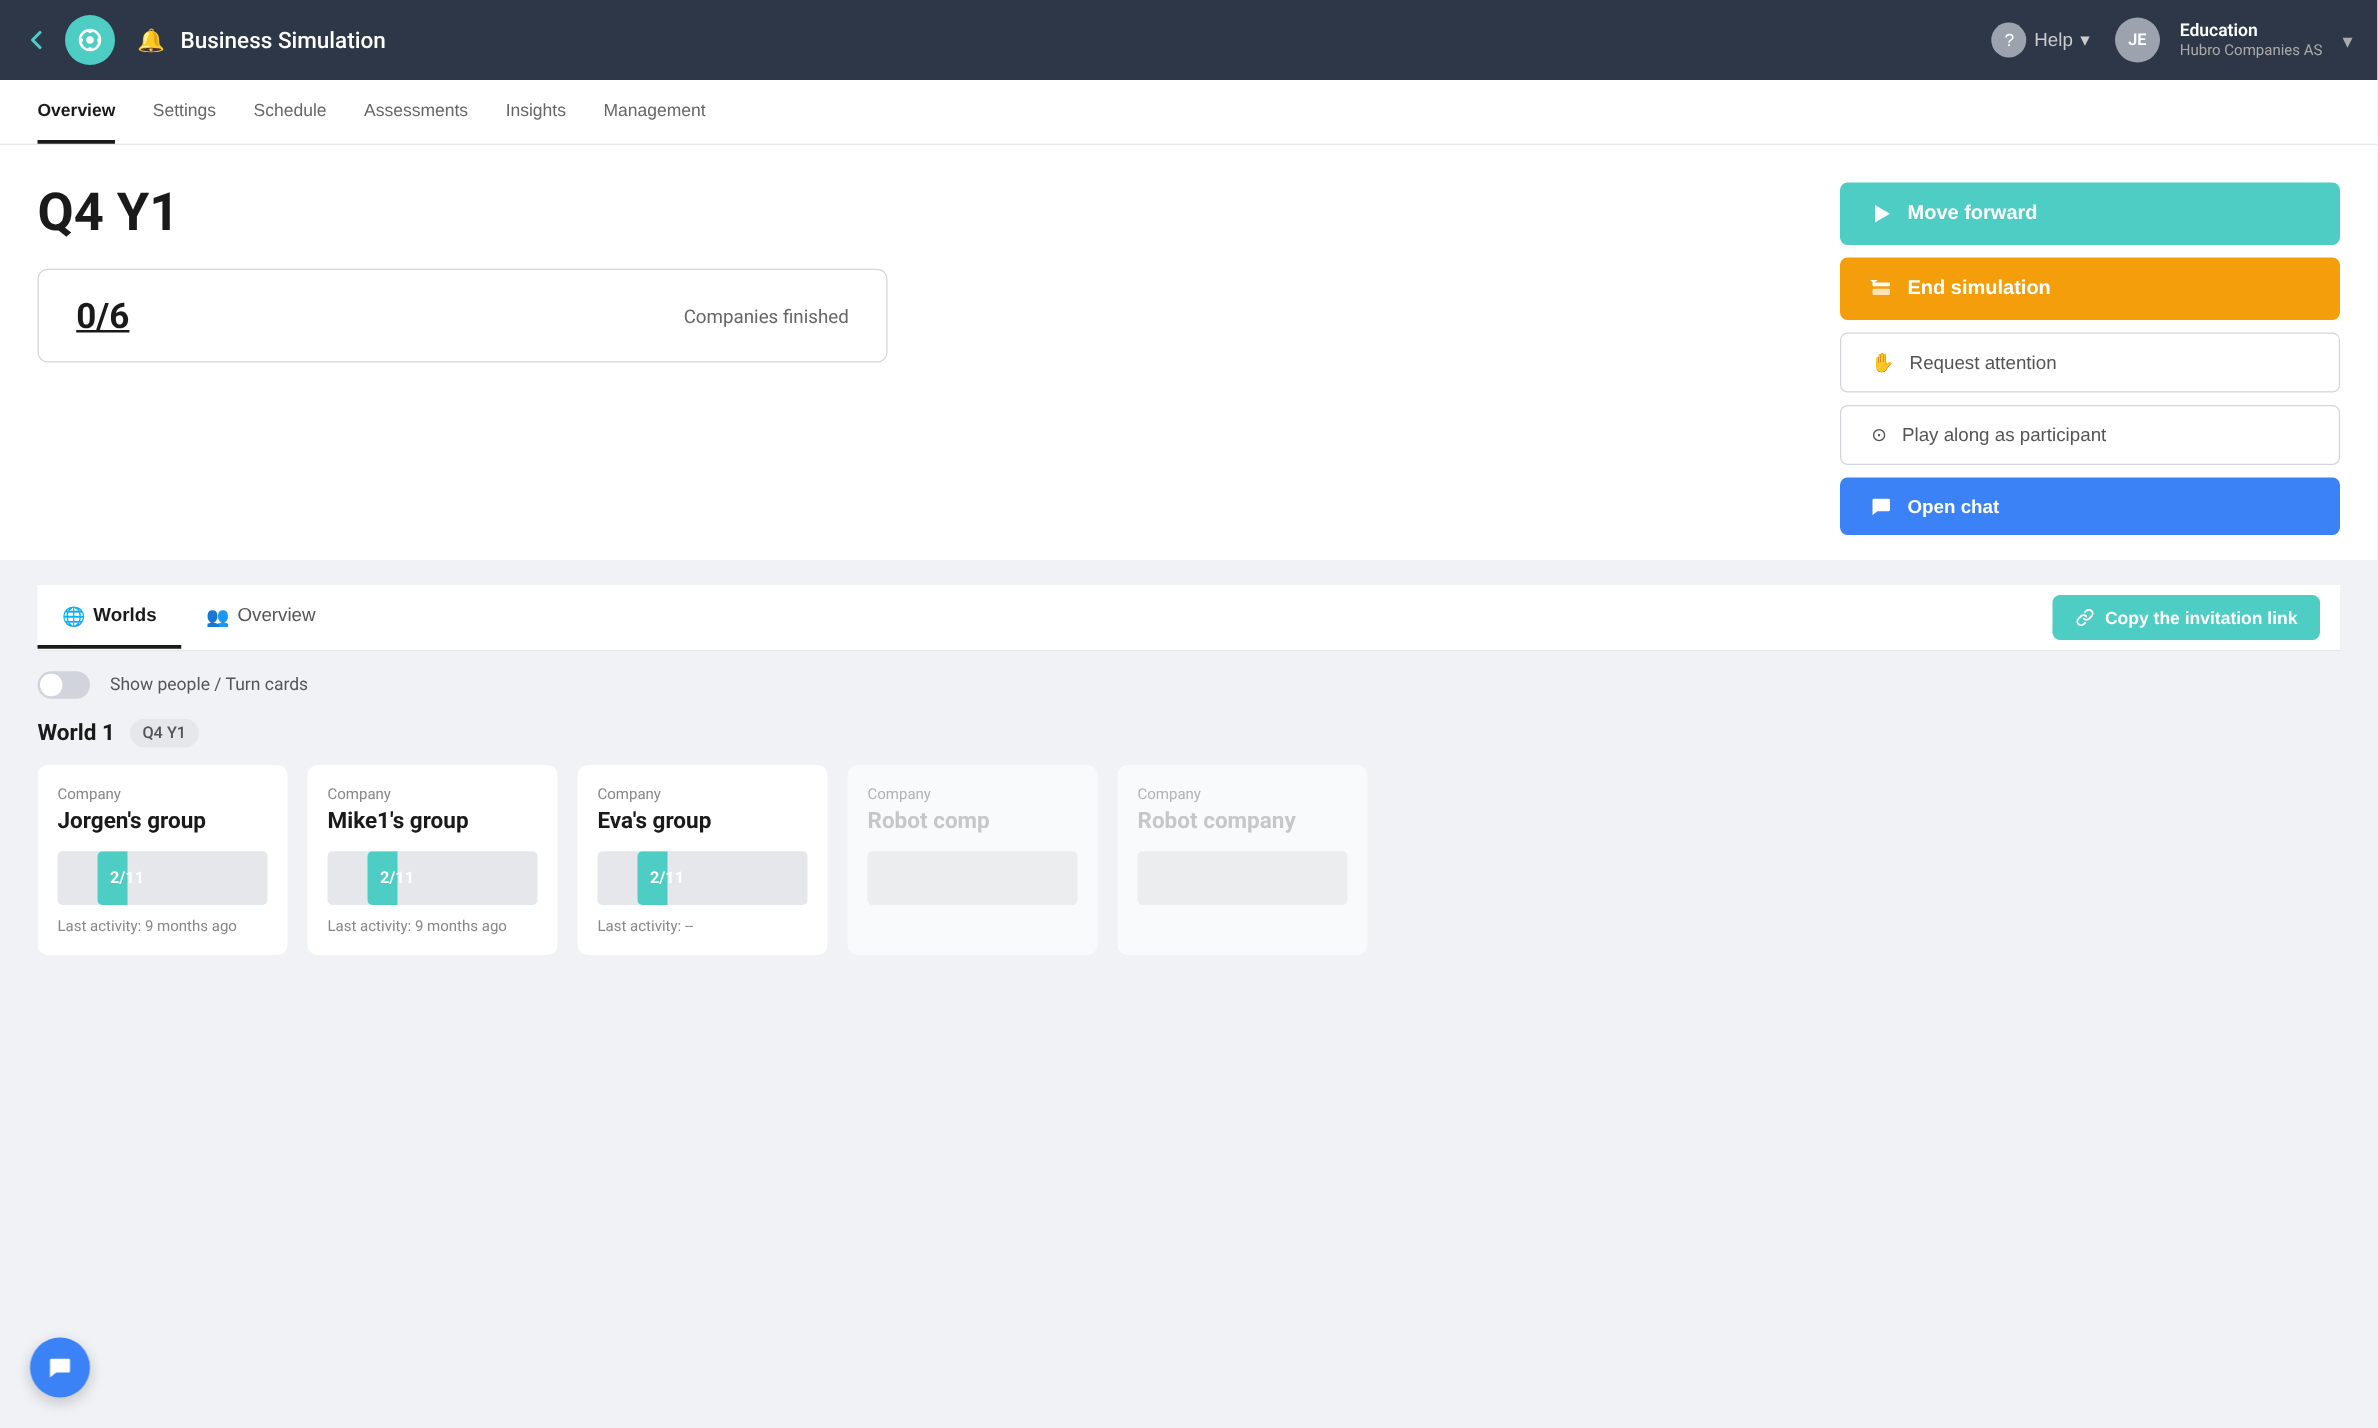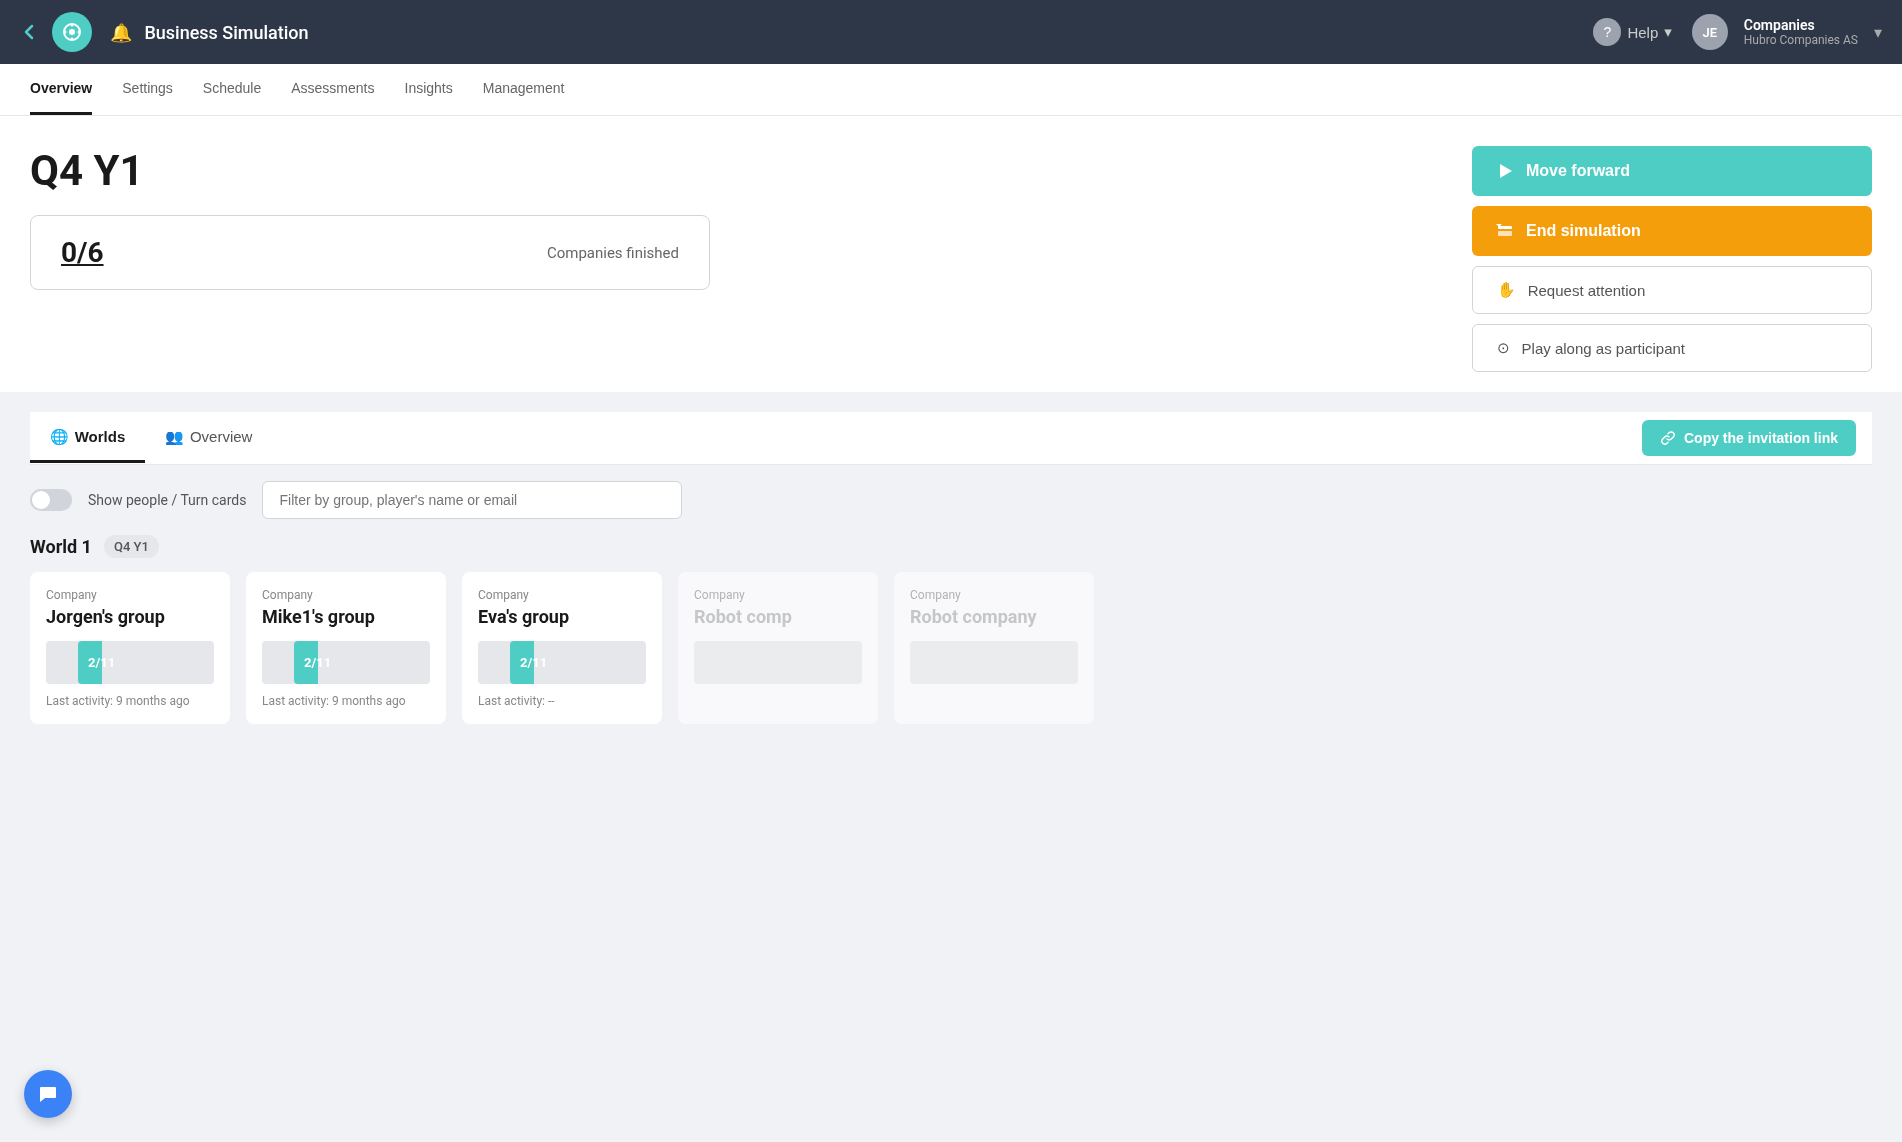--- a/index.html
+++ b/index.html
@@ -420,21 +420,21 @@
   </div>
   <div class="header-right">
     <button class="help-btn">
       <div class="help-icon">?</div>
       <span>Help</span>
       <span>▾</span>
     </button>
     <div class="user-info">
       <div class="avatar">JE</div>
       <div class="user-text">
-        <div class="user-name">Companies</div>
+        <div class="user-name">Education</div>
         <div class="user-org">Hubro Companies AS</div>
       </div>
       <span style="color:#aaa">▾</span>
     </div>
   </div>
 </header>
 
 <nav class="nav-tabs">
   <button class="nav-tab active">Overview</button>
   <button class="nav-tab">Settings</button>
@@ -471,20 +471,26 @@
         <span>End simulation</span>
       </button>
       <button class="btn-secondary">
         <span>✋</span>
         <span>Request attention</span>
       </button>
       <button class="btn-secondary">
         <span>⊙</span>
         <span>Play along as participant</span>
       </button>
+      <button class="btn-open-chat">
+        <svg width="18" height="18" viewBox="0 0 18 18" fill="none">
+          <path d="M3 3h12a1 1 0 011 1v8a1 1 0 01-1 1H6l-4 3V4a1 1 0 011-1z" fill="white"></path>
+        </svg>
+        <span>Open chat</span>
+      </button>
     </div>
   </div>
 </div>
 
 <div class="bottom-section">
 
   <div class="tab-bar" style="background:white; margin-bottom:0;">
     <div class="tab-bar-left">
       <button class="world-tab active">
         <span>🌐</span>
@@ -500,21 +506,20 @@
         <path d="M7 9a3 3 0 004.243 0l2-2a3 3 0 00-4.243-4.243l-1 1" stroke="white" stroke-width="1.5" stroke-linecap="round"></path>
         <path d="M9 7a3 3 0 00-4.243 0l-2 2a3 3 0 004.243 4.243l1-1" stroke="white" stroke-width="1.5" stroke-linecap="round"></path>
       </svg>
       <span>Copy the invitation link</span>
     </button>
   </div>
 
   <div class="filter-row">
     <div class="toggle-switch"></div>
     <span class="filter-label">Show people / Turn cards</span>
-    <input class="filter-input" type="text" placeholder="Filter by group, player's name or email" style="">
   </div>
 
   <div class="world-section">
     <div class="world-title-row">
       <span class="world-title">World 1</span>
       <span class="period-badge">Q4 Y1</span>
     </div>
 
     <div class="cards-row">
 

